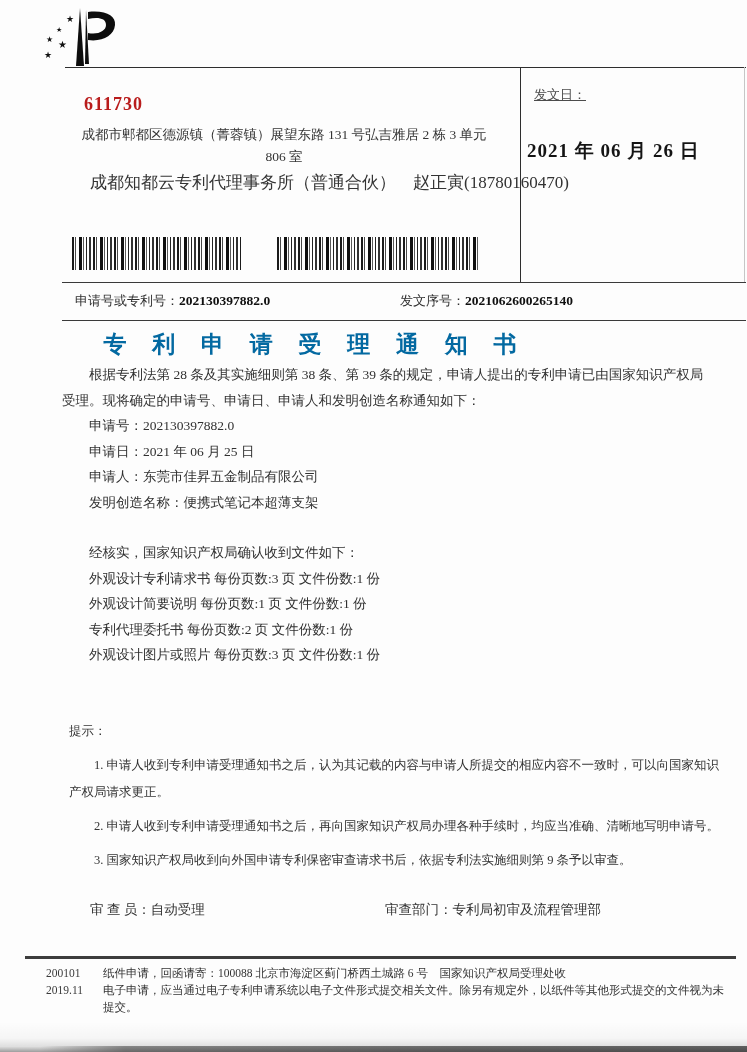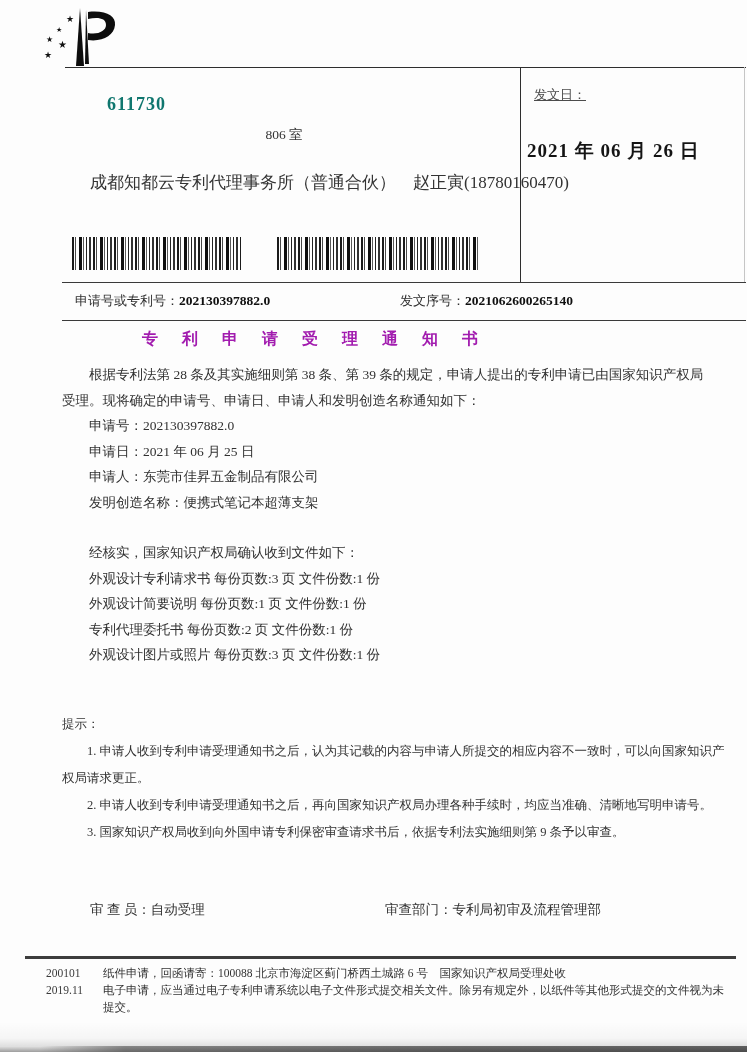--- a/index.html
+++ b/index.html
@@ -19,21 +19,21 @@
     text-align:center;font-size:21px;font-weight:600;
     letter-spacing:13px;color:#1c1c1c;white-space:nowrap;
   }
   .rule-top{position:absolute;left:65px;top:67px;width:681px;height:0;border-top:1.5px solid #2e2e2e;}
   
   .vline-box{position:absolute;left:520px;top:67px;height:215px;width:0;border-left:1.2px solid #2e2e2e;}
   .vline-right{position:absolute;left:744px;top:67px;height:215px;width:0;border-left:1px solid #c6c6c6;}
   .dispatch-label{position:absolute;left:534px;top:86px;font-size:13px;color:#4c4c4c;text-decoration:underline;}
   .dispatch-date{position:absolute;left:527px;top:138px;font-size:19px;font-weight:700;color:#141414;letter-spacing:1px;white-space:nowrap;}
   
-  .postal{position:absolute;left:84px;top:94px;font-size:18px;font-weight:700;color:#0f766e;letter-spacing:1px;margin-left:23px;}
+  .postal{position:absolute;left:84px;top:94px;font-size:18px;font-weight:700;color:#b91c1c;letter-spacing:1px;}
   .addr{position:absolute;left:60px;top:124px;width:448px;text-align:center;font-size:13.5px;line-height:22px;color:#333;}
   .agency{position:absolute;left:90px;top:171px;width:430px;font-size:17px;color:#333;white-space:nowrap;}
   
   .barcode{
     position:absolute;top:237px;height:33px;
     background:repeating-linear-gradient(90deg,
       #1b1b1b 0 2px,#ffffff 2px 3px,#4a4a4a 3px 4px,#ffffff 4px 7px,
       #101010 7px 10px,#ffffff 10px 11px,#5a5a5a 11px 12px,#ffffff 12px 14px,
       #242424 14px 15px,#ffffff 15px 17px,#333333 17px 19px,#ffffff 19px 21px);
   }
@@ -42,32 +42,32 @@
   
   .rule-mid1{position:absolute;left:62px;top:282px;width:684px;border-top:1.2px solid #3a3a3a;}
   .rule-mid2{position:absolute;left:62px;top:320px;width:684px;border-top:1.2px solid #3a3a3a;}
   .num-row{position:absolute;top:292px;left:0;width:747px;font-size:13px;color:#2f2f2f;}
   .num-left{position:absolute;left:75px;white-space:nowrap;}
   .num-right{position:absolute;left:400px;white-space:nowrap;}
   .num-row b{font-size:13.5px;color:#101010;}
   
   .doc-title{
     position:absolute;left:0;top:329px;width:630px;text-align:center;
-    font-size:16px;font-weight:700;letter-spacing:10px;color:#a21caf;white-space:nowrap;
+    font-size:23px;font-weight:700;letter-spacing:10px;color:#0369a1;white-space:nowrap;
   }
   
   .body-text{position:absolute;left:62px;top:362px;width:646px;font-size:13.5px;line-height:25.5px;color:#303030;}
   .body-text p{margin:0;}
   .indent{text-indent:2em;}
   .fields div{margin-left:27px;}
   .gap{height:25px;}
   .docs div{margin-left:27px;}
   
   .notes{position:absolute;left:62px;top:711px;width:664px;font-size:12.5px;line-height:27px;color:#333;}
-  .notes p{margin:0;}
+  .notes p{margin:7px;}
   .notes .item{text-indent:2em;}
   
   .signoff{position:absolute;top:901px;left:0;width:747px;font-size:13.5px;color:#333;}
   .examiner{position:absolute;left:90px;white-space:nowrap;}
   .department{position:absolute;left:385px;white-space:nowrap;}
   
   .rule-footer{position:absolute;left:25px;top:956px;width:711px;height:2.5px;background:#3d3d3d;}
   .footer{position:absolute;left:0;top:965px;width:633px;font-size:11.5px;line-height:17px;color:#333;}
   .f-row{position:relative;}
   .f-code{position:absolute;left:46px;top:0;white-space:nowrap;color:#3a3a3a;}
@@ -101,20 +101,21 @@
   </div>
   <div class="rule-top"></div>
 
   <div class="vline-box"></div>
   <div class="vline-right"></div>
   <div class="dispatch-label">发文日：</div>
   <div class="dispatch-date">2021 年 06 月 26 日</div>
 
   <div class="postal">611730</div>
   <div class="addr">
+    <div>成都市郫都区德源镇（菁蓉镇）展望东路 131 号弘吉雅居 2 栋 3 单元</div>
     <div>806 室</div>
   </div>
   <div class="agency">成都知都云专利代理事务所（普通合伙）　赵正寅(18780160470)</div>
 
   <div class="barcode b1"></div>
   <div class="barcode b2"></div>
 
   <div class="rule-mid1"></div>
   <div class="num-row">
     <span class="num-left">

